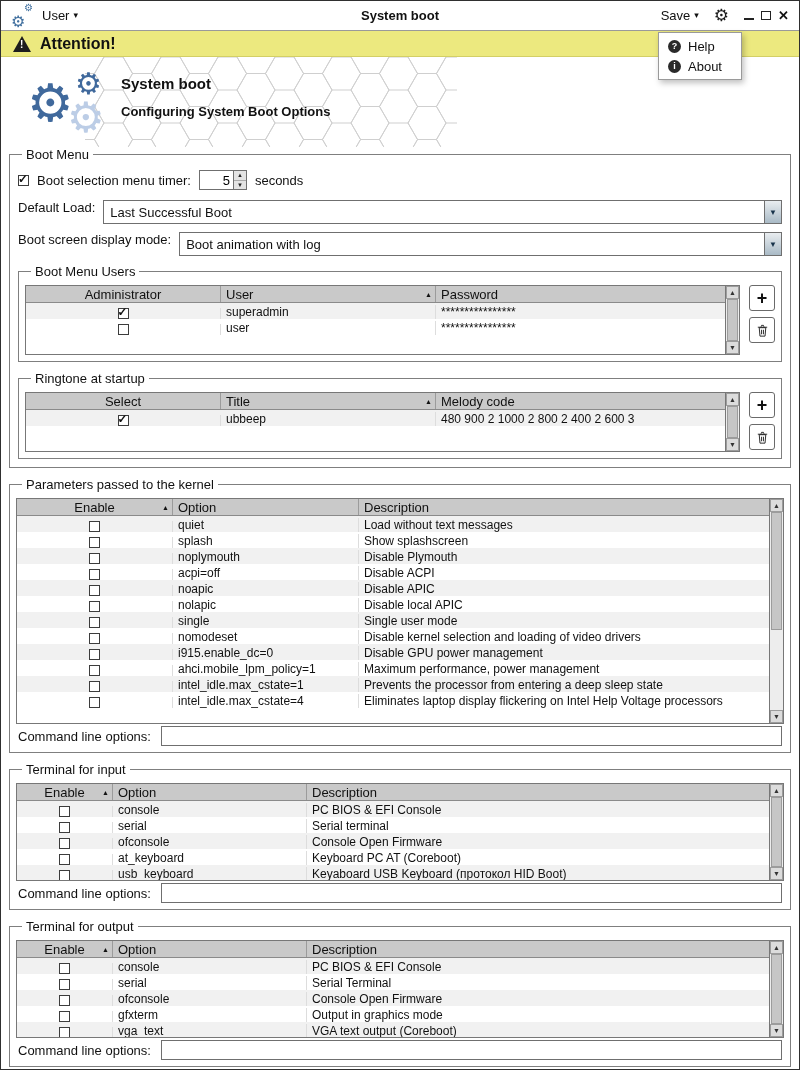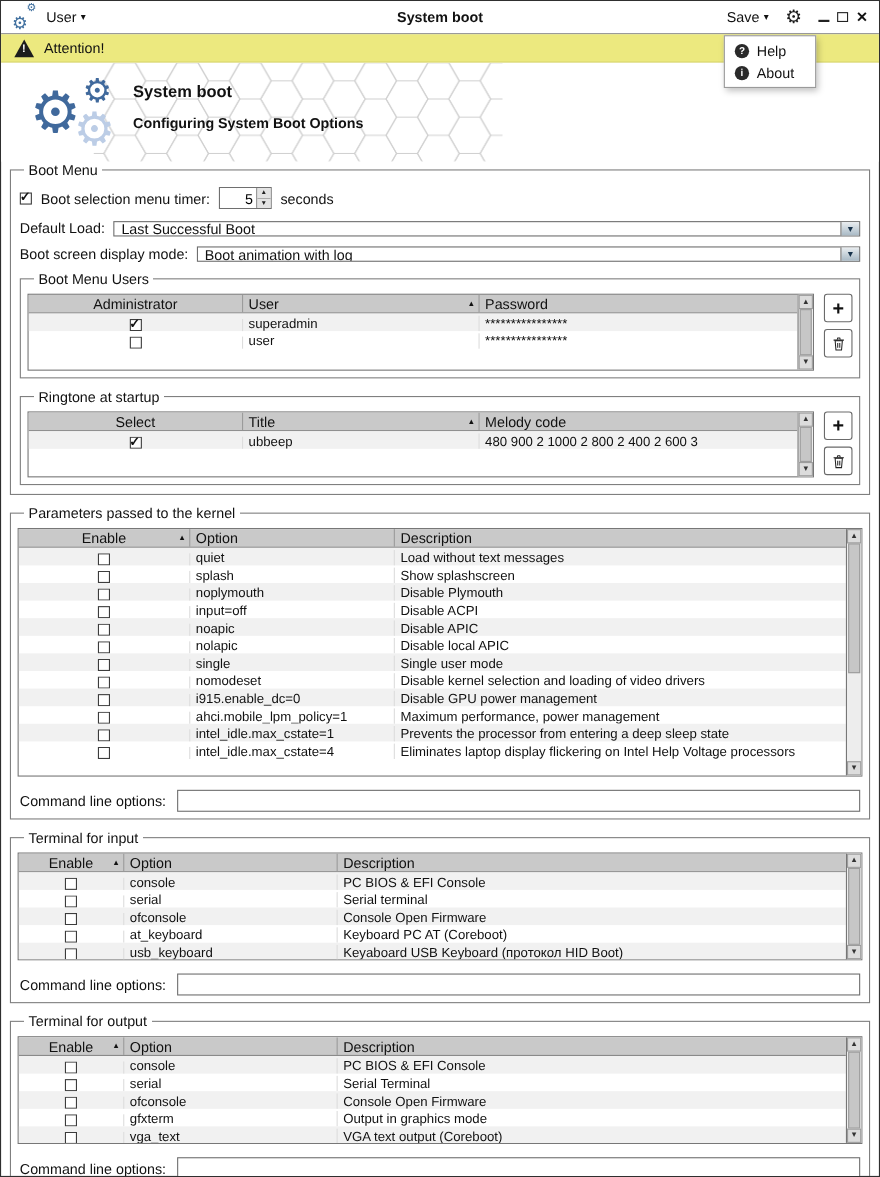--- a/index.html
+++ b/index.html
@@ -24,21 +24,21 @@
   .ic-min{width:10px;height:9px;border-bottom:2px solid #222}
   .ic-max{width:10px;height:9px;border:1.5px solid #222}
   .ic-close{font-size:13px;font-weight:bold;line-height:1}
 
   
   .attention{flex:0 0 26px;background:#ece97f;display:flex;align-items:center;gap:9px;
     padding:0 12px;border-bottom:1px solid #d3cf66}
   .warn-tri{width:0;height:0;border-left:9px solid transparent;border-right:9px solid transparent;
     border-bottom:16px solid #1d1d1d;position:relative}
   .warn-tri span{position:absolute;left:-2px;top:3px;color:#fff;font-size:10px;font-weight:bold}
-  .attention .att-label{font-weight:normal;font-size:13px}
+  .attention .att-label{font-weight:bold;font-size:16px}
 
   
   .popup{position:absolute;top:31px;right:57px;width:84px;background:#fff;border:1px solid #9a9a9a;
     box-shadow:2px 3px 6px rgba(0,0,0,.25);z-index:50;padding:3px 0}
   .popup-item{display:flex;align-items:center;gap:7px;height:20px;padding:0 9px;font-size:13px}
   .circle-ic{width:13px;height:13px;border-radius:50%;background:#2a2a2a;color:#fff;font-size:9px;
     font-weight:bold;display:flex;align-items:center;justify-content:center;flex:0 0 13px}
 
   
   .header{flex:0 0 90px;position:relative;overflow:hidden;background:#fff}
@@ -50,43 +50,43 @@
   .header-text{position:absolute;left:120px;top:18px}
   .header-text .ht1{font-weight:bold;font-size:15px;margin-bottom:12px}
   .header-text .ht2{font-weight:bold;font-size:13px}
 
   
   fieldset{border:1px solid #7f7f7f;margin:0 8px 9px;padding:6px 6px 6px}
   legend{font-size:13px;padding:0 4px;margin-left:6px}
   fieldset.inner{margin:0 2px 9px}
 
   .timer-row{display:flex;align-items:center;gap:8px;margin:2px 2px 10px}
-  .form-row{display:flex;align-items:flex-end;gap:8px;margin:0 2px 8px}
+  .form-row{display:flex;align-items:flex-start;gap:8px;margin:0 2px 8px}
   .grp-row{display:flex;align-items:flex-start}
 
   
   .cb{width:11px;height:11px;border:1px solid #3c3c3c;background:#fff;position:relative;
     flex:0 0 11px;display:inline-block}
   .cb.checked::after{content:"\2713";position:absolute;left:-1px;top:-4px;font-size:12px;font-weight:bold;color:#111}
 
   .spin{display:flex;border:1px solid #6f6f6f;height:20px;width:48px;background:#fff}
   .spin input{width:33px;border:none;text-align:right;padding-right:3px;font-size:13px;
     font-family:inherit;outline:none}
   .spin-arrows{width:13px;display:flex;flex-direction:column;border-left:1px solid #6f6f6f}
   .spin-arrows div{flex:1;display:flex;align-items:center;justify-content:center;font-size:6px;
     background:#e3e3e3;color:#222}
   .spin-arrows div:first-child{border-bottom:1px solid #aaa}
 
-  .dd{height:14px;border:1px solid #6f6f6f;display:flex;align-items:stretch;flex:1;background:#fff}
+  .dd{height:24px;border:1px solid #6f6f6f;display:flex;align-items:stretch;flex:1;background:#fff}
   .dd-text{flex:1;padding:0 6px;display:flex;align-items:center;white-space:nowrap;overflow:hidden;font-size:13px}
   .dd-btn{width:17px;border-left:1px solid #6f6f6f;background:linear-gradient(#e9edf0,#a9bac6);
     display:flex;align-items:center;justify-content:center;font-size:8px;color:#17324a}
 
   .txt{flex:1;height:20px;border:1px solid #6f6f6f;padding:0 5px;font-family:inherit;font-size:13px;outline:none;background:#fff}
-  .cmd-row{display:flex;align-items:center;gap:10px;margin-top:12px;padding:0 2px}
+  .cmd-row{display:flex;align-items:center;gap:10px;margin-top:2px;padding:0 2px}
 
   
   .tbl{display:flex;border:1px solid #777;background:#fff}
   .tbl-main{flex:1;display:flex;flex-direction:column;overflow:hidden}
   .thead{display:flex;background:#c9c9c9;border-bottom:1px solid #8a8a8a;flex:0 0 17px;font-size:13px}
   .th{display:flex;align-items:center;padding:0 5px;border-right:1px solid #9b9b9b;position:relative;overflow:hidden;white-space:nowrap}
   .th.center{justify-content:center}
   .th:last-child{border-right:none}
   .sort{position:absolute;right:3px;top:5px;font-size:7px;line-height:1}
   .tbody{display:flex;flex-direction:column}
@@ -374,21 +374,21 @@
                 <span class="cb"></span>
               </div>
               <div class="td w186">noplymouth</div>
               <div class="td wfill">Disable Plymouth</div>
             </div>
 
             <div class="tr">
               <div class="td center w156">
                 <span class="cb"></span>
               </div>
-              <div class="td w186">input=off</div>
+              <div class="td w186">acpi=off</div>
               <div class="td wfill">Disable ACPI</div>
             </div>
 
             <div class="tr">
               <div class="td center w156">
                 <span class="cb"></span>
               </div>
               <div class="td w186">noapic</div>
               <div class="td wfill">Disable APIC</div>
             </div>

